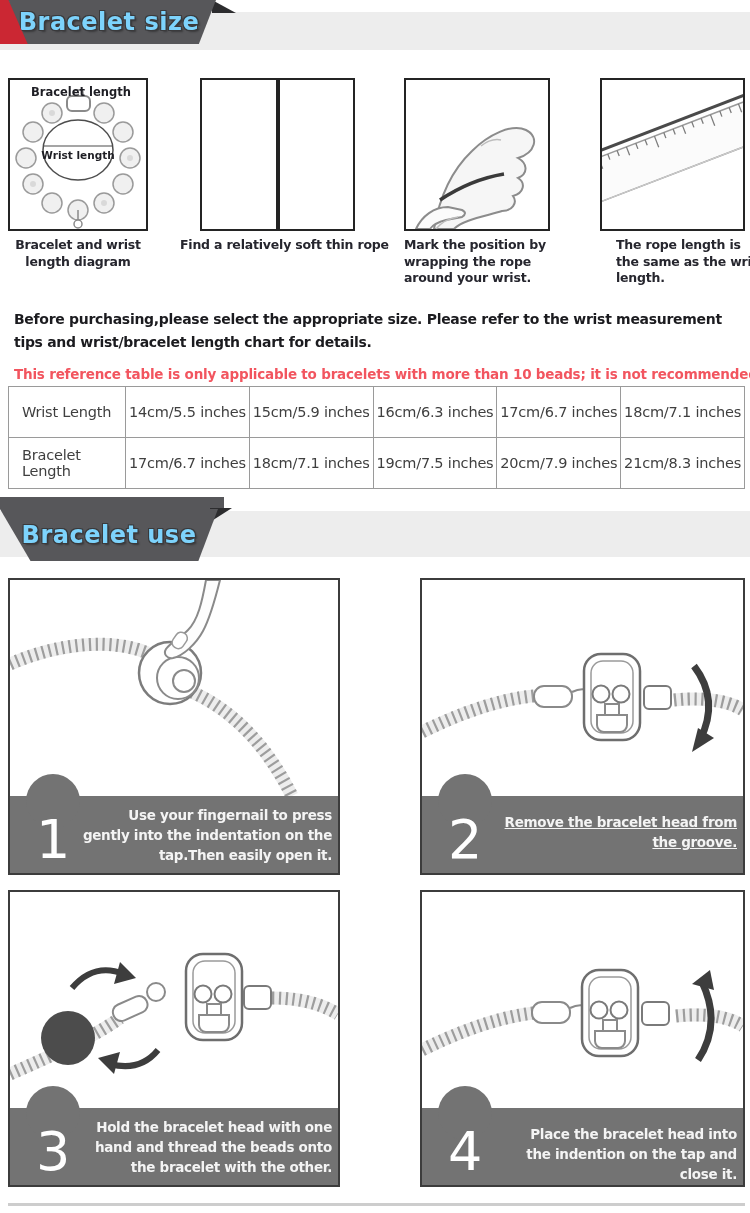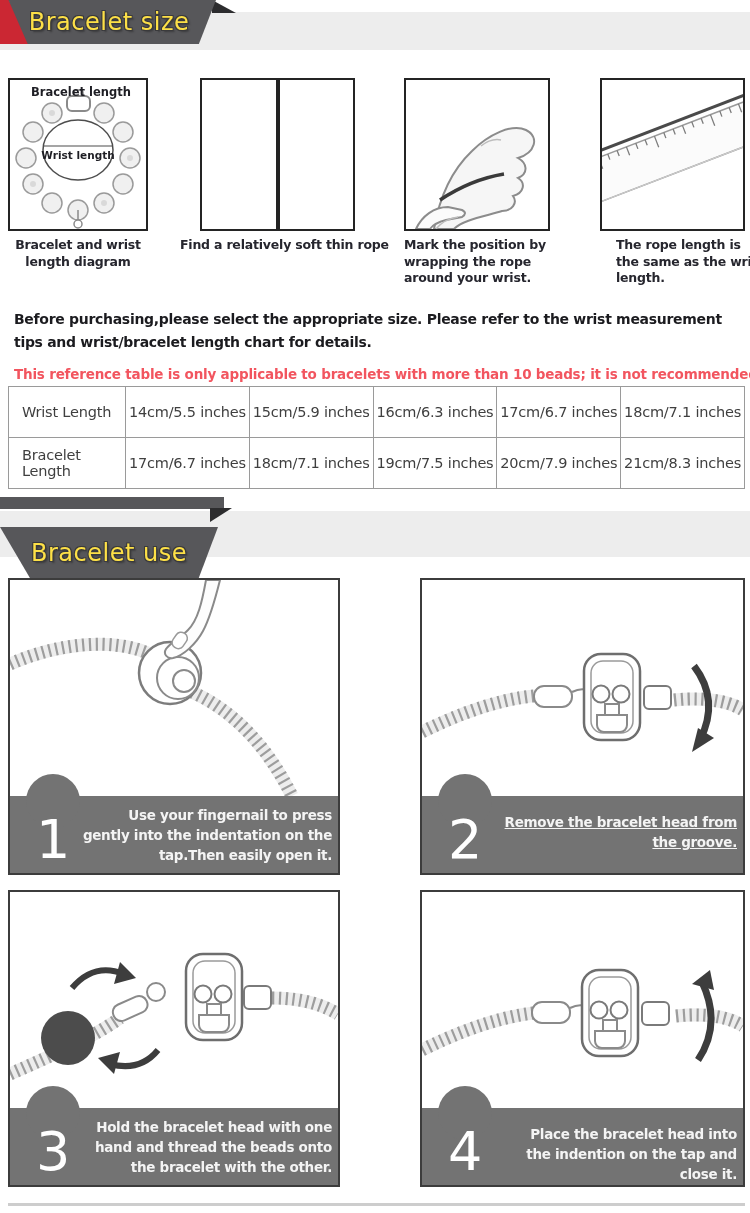--- a/index.html
+++ b/index.html
@@ -9,21 +9,21 @@
     font-family:"DejaVu Sans","Liberation Sans",sans-serif;
     -webkit-font-smoothing:antialiased;
   }
 
   
   .band{position:absolute;left:0;width:750px;background:#ededed;}
   .ribbon-body{
     position:absolute;background:#57575a;display:flex;align-items:center;justify-content:center;
   }
   .ribbon-text{
-    color:#fde047;font-weight:normal;font-size:24px;letter-spacing:.5px;
+    color:#7dd3fc;font-weight:bold;font-size:24px;letter-spacing:.5px;
     text-shadow:1px 1px 0 #3a3a3c,-1px 1px 0 #3a3a3c,1px -1px 0 #3a3a3c,-1px -1px 0 #3a3a3c,2px 2px 2px rgba(0,0,0,.35);
   }
   .ribbon-red{position:absolute;background:#cb2733;}
   .ribbon-fold{position:absolute;background:#2c2c2e;}
 
   
   .guide-box{
     position:absolute;top:78px;height:153px;border:2px solid #242424;background:#fff;box-sizing:border-box;overflow:hidden;
   }
   .guide-caption{
@@ -184,21 +184,21 @@
       <td>19cm/7.5 inches</td>
       <td>20cm/7.9 inches</td>
       <td>21cm/8.3 inches</td>
     </tr>
   </tbody>
     </table>
 
   <div class="band" style="top:511px;height:46px;"></div>
   <div class="ribbon-body" style="left:0;top:497px;width:224px;height:12px;clip-path:none;"></div>
   <div class="ribbon-fold" style="left:210px;top:508px;width:22px;height:14px;clip-path:polygon(0 0,100% 0,0 100%);"></div>
-  <div class="ribbon-body" style="left:0;top:527px;width:218px;height:52px;clip-path:polygon(0 0,100% 0,91% 100%,14% 100%);">
+  <div class="ribbon-body" style="left:0;top:509px;width:218px;height:52px;clip-path:polygon(0 0,100% 0,91% 100%,14% 100%);">
     <span class="ribbon-text">Bracelet use</span>
   </div>
 
   <div class="step-panel" style="left:8px;top:578px;width:332px;">
     <svg class="step-illu" viewBox="0 0 328 216">
       <path class="tube-base" d="M0,84 C50,62 105,58 140,74"></path>
       <path class="tube-hatch" d="M0,84 C50,62 105,58 140,74"></path>
       <path class="tube-base" d="M182,112 C226,132 258,168 282,216"></path>
       <path class="tube-hatch" d="M182,112 C226,132 258,168 282,216"></path>
       <circle cx="160" cy="93" r="31" fill="#ffffff" stroke="#7c7c7c" stroke-width="2.5"></circle>

